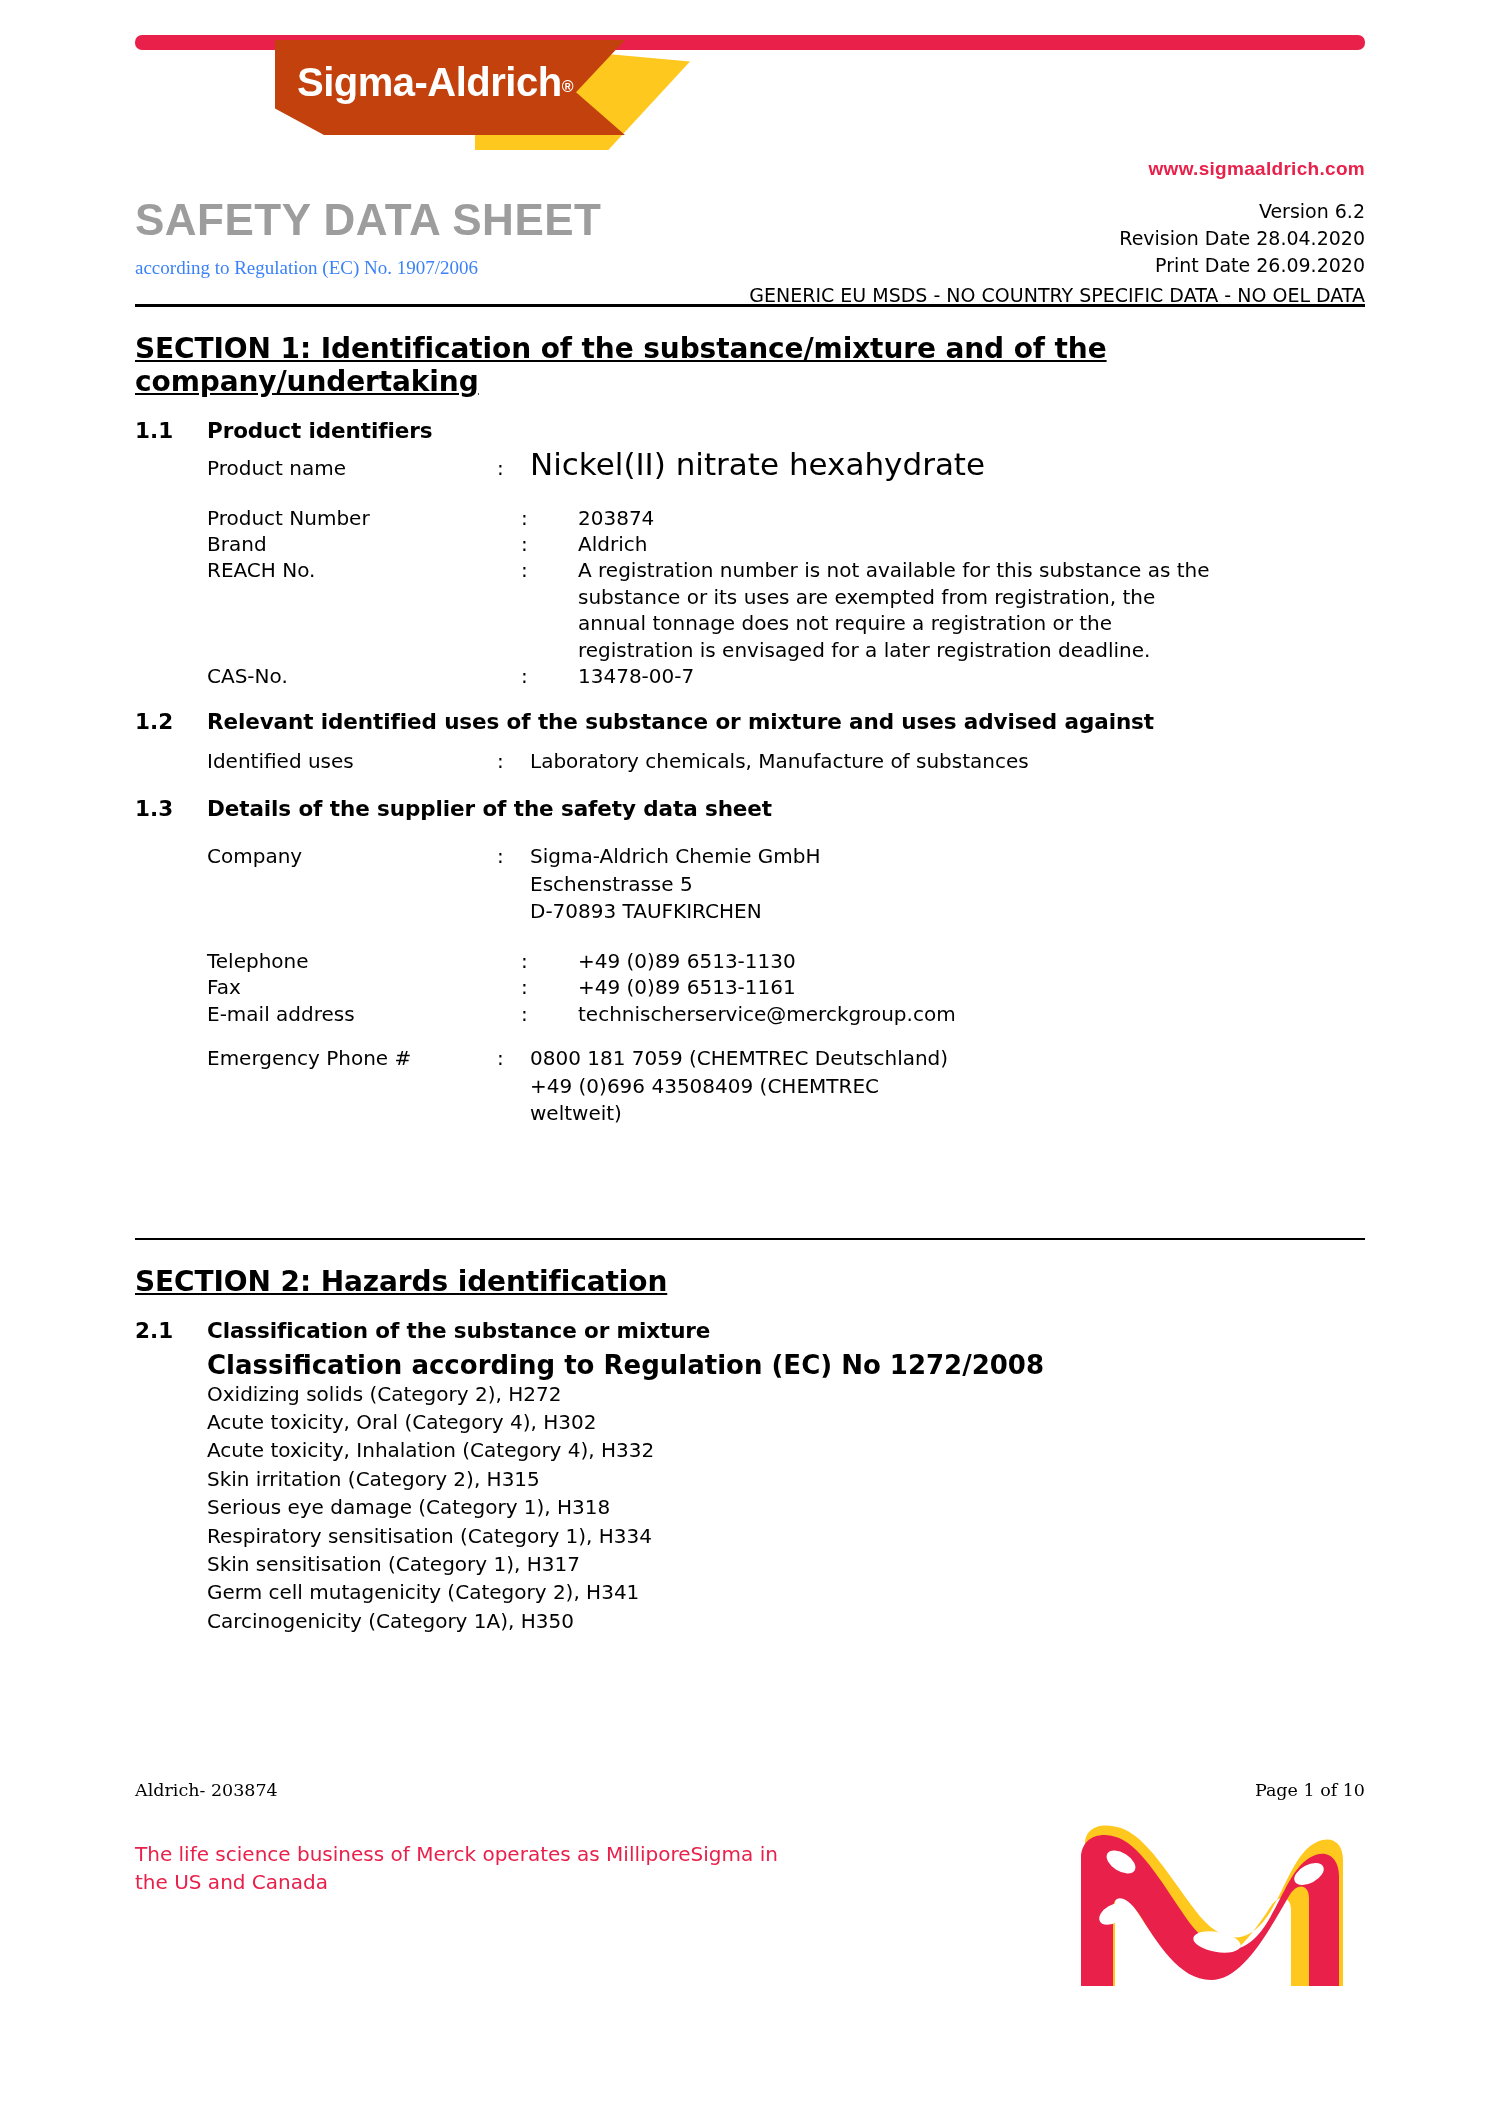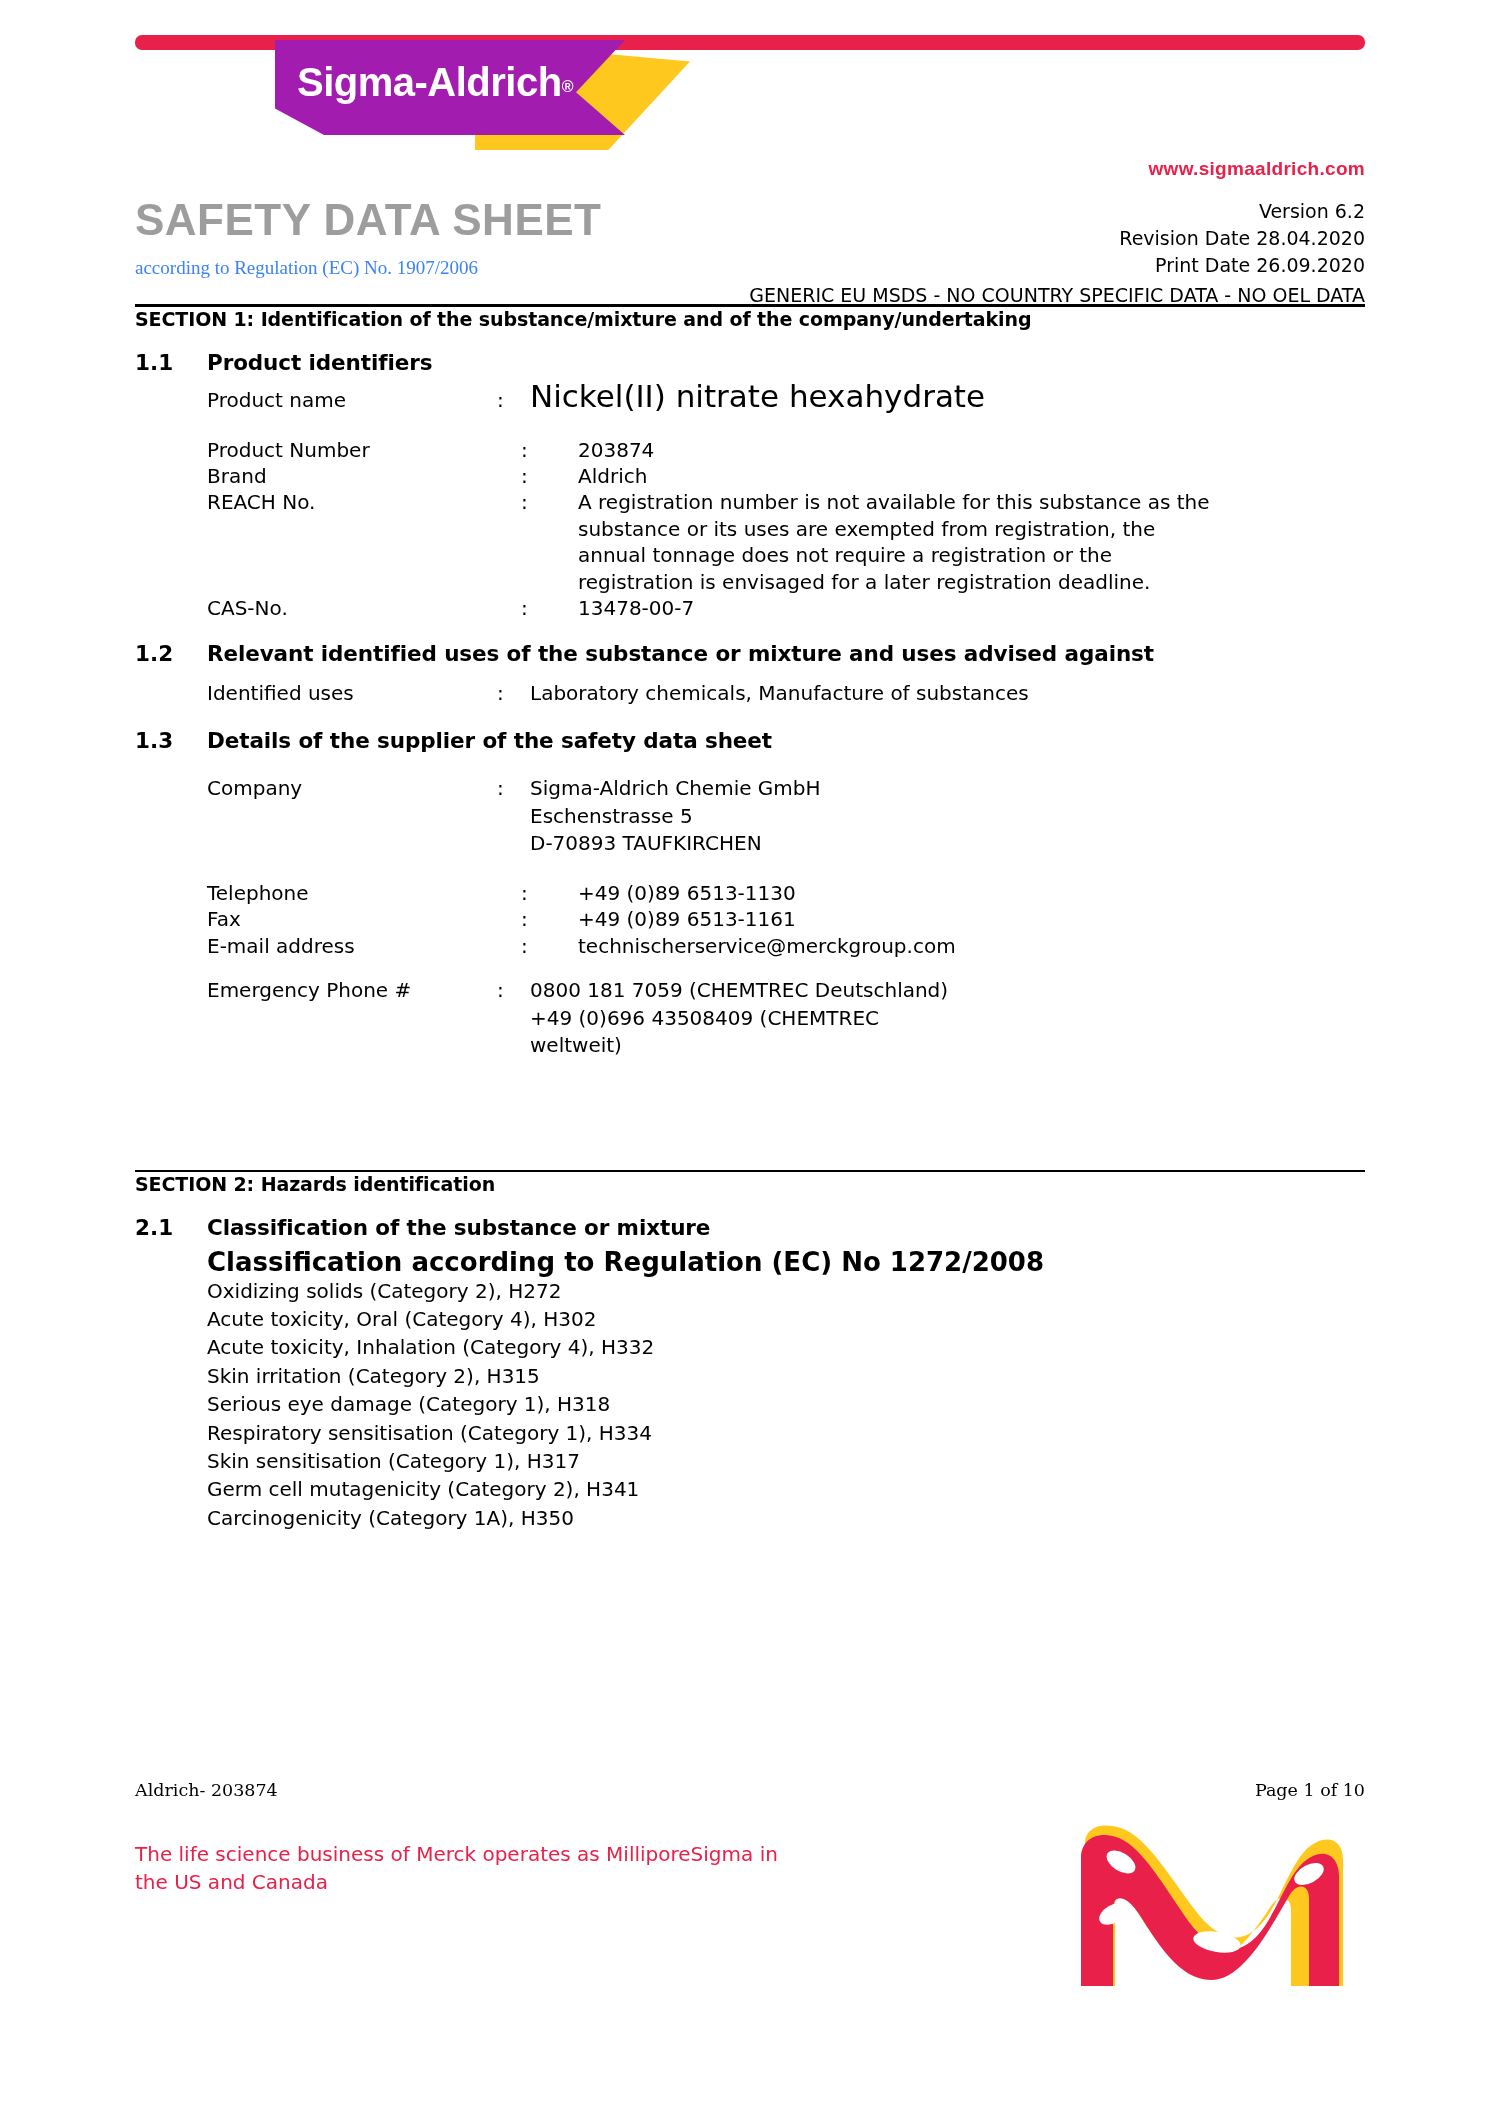--- a/index.html
+++ b/index.html
@@ -54,21 +54,21 @@
     height: 108px;
     background: #FFC81E;
     clip-path: polygon(0% 0%, 100% 18%, 62% 100%, 0% 100%);
   }
   .logo-red {
     position: absolute;
     left: 0px;
     top: 0px;
     width: 350px;
     height: 95px;
-    background: #a21caf;
+    background: #c2410c;
     clip-path: polygon(0% 0%, 100% 0%, 86% 55%, 100% 100%, 14% 100%, 0% 72%);
   }
   .logo-text {
     position: absolute;
     left: 22px;
     top: 20px;
     font-family: "Liberation Sans", sans-serif;
     font-weight: bold;
     font-size: 40px;
     color: #ffffff;
@@ -139,23 +139,24 @@
     border-top: 2px solid #000;
   }
 
   
   .content {
     margin: 0 135px 0 135px;
   }
   .section-head {
     font-family: "DejaVu Sans", sans-serif;
     font-weight: bold;
-    font-size: 19px;
-    margin-top: 1px;
+    font-size: 28px;
+    margin-top: 25px;
     letter-spacing: -0.1px;
+    text-decoration: underline;
   }
   .num-row {
     display: flex;
     margin-top: 20px;
   }
   .num {
     width: 72px;
     flex: 0 0 72px;
     font-weight: bold;
     font-size: 21.5px;

